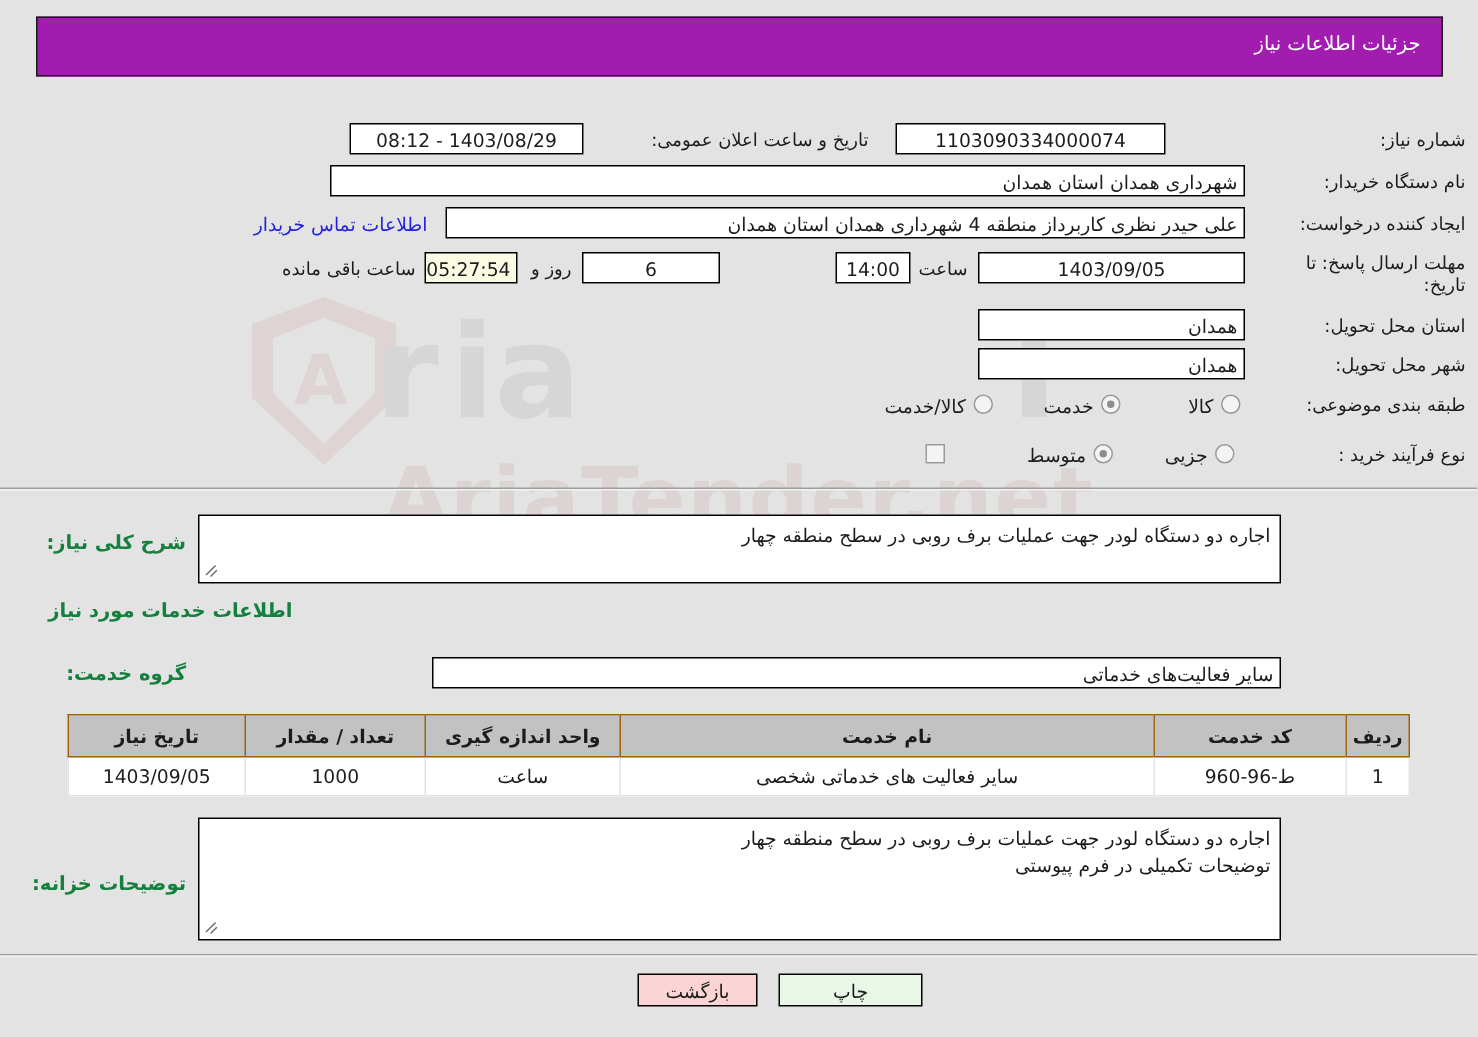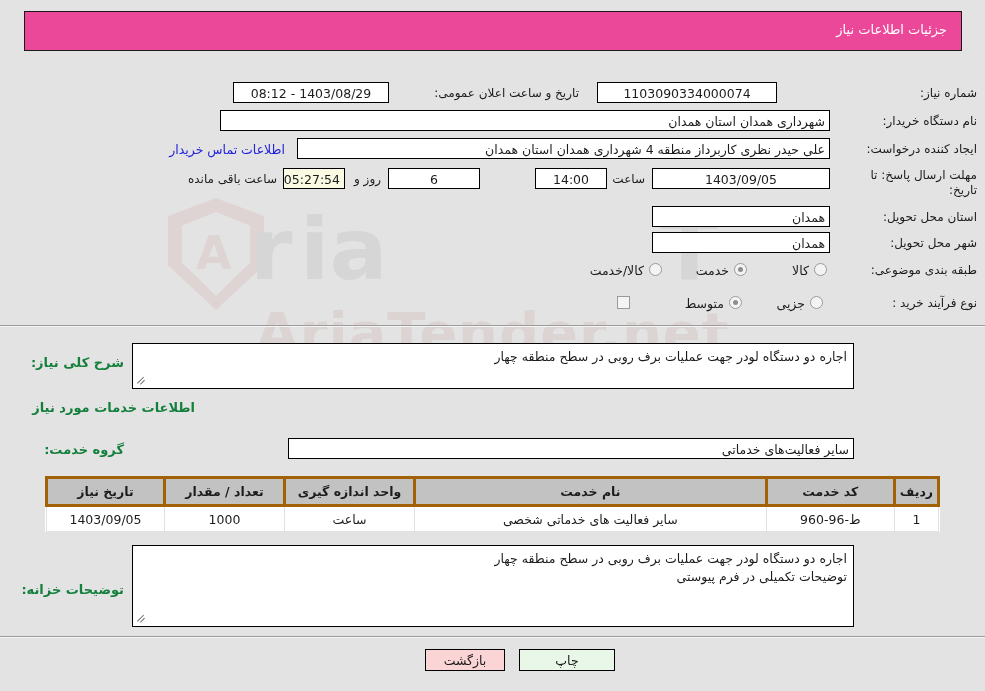--- a/index.html
+++ b/index.html
@@ -61,21 +61,21 @@
     position: absolute;
     font-weight: bold; color: #b9b9b9;
     font-size: 86px; line-height: 1;
   }
 
   
   .header {
     position: absolute;
     left: 24px; top: 11px;
     width: 938px; height: 40px;
-    background: #ec4899;
+    background: #a21caf;
     border: 1px solid #1a1a1a;
     color: #ffffff;
     z-index: 3;
   }
   .header-title {
     position: absolute;
     right: 14px; top: 10px;
     font-size: 13px;
     color: #ffffff;
   }
@@ -208,21 +208,21 @@
     border-collapse: collapse;
     font-size: 12.5px;
     z-index: 2;
     background: #ffffff;
     border: 1px solid #b5b5b5;
   }
   .tbl th {
     background: #c2c2c2;
     color: #1c1c1c;
     font-weight: bold;
-    border: 3px solid #a16207;
+    border: 1px solid #a16207;
     height: 28px;
     text-align: center;
     font-size: 12.5px;
     padding: 0 4px;
   }
   .tbl td {
     background: #ffffff;
     color: #1c1c1c;
     border: 1px solid #e2e2e2;
     height: 26px;
@@ -284,21 +284,21 @@
     <div class="lbl lbl-r" style="top:54px;">نام دستگاه خریدار:</div>
     <div class="fld rtl-text" style="right:155px; top:50px; width:610px;">شهرداری همدان استان همدان</div>
 
     <div class="lbl lbl-r" style="top:82px;">ایجاد کننده درخواست:</div>
     <div class="fld rtl-text" style="right:155px; top:78px; width:533px;">علی حیدر نظری کاربرداز منطقه 4 شهرداری همدان استان همدان</div>
     <div class="link" style="right:700px; top:82px;">اطلاعات تماس خریدار</div>
 
     <div class="lbl lbl-r" style="top:108px; width:130px; white-space:normal; line-height:15px;">مهلت ارسال پاسخ: تا تاریخ:</div>
     <div class="fld" style="right:155px; top:108px; width:178px;">1403/09/05</div>
     <div class="lbl" style="right:340px; top:112px;">ساعت</div>
-    <div class="fld" style="right:378px; top:108px; width:72px;">14:00</div>
+    <div class="fld" style="right:378px; top:108px; width:50px;">14:00</div>
     <div class="fld" style="right:505px; top:108px; width:92px;">6</div>
     <div class="lbl" style="right:604px; top:112px;">روز و</div>
     <div class="fld hl" style="right:640px; top:108px; width:62px;">05:27:54</div>
     <div class="lbl" style="right:708px; top:112px;">ساعت باقی مانده</div>
 
     <div class="lbl lbl-r" style="top:150px;">استان محل تحویل:</div>
     <div class="fld rtl-text" style="right:155px; top:146px; width:178px;">همدان</div>
 
     <div class="lbl lbl-r" style="top:176px;">شهر محل تحویل:</div>
     <div class="fld rtl-text" style="right:155px; top:172px; width:178px;">همدان</div>

